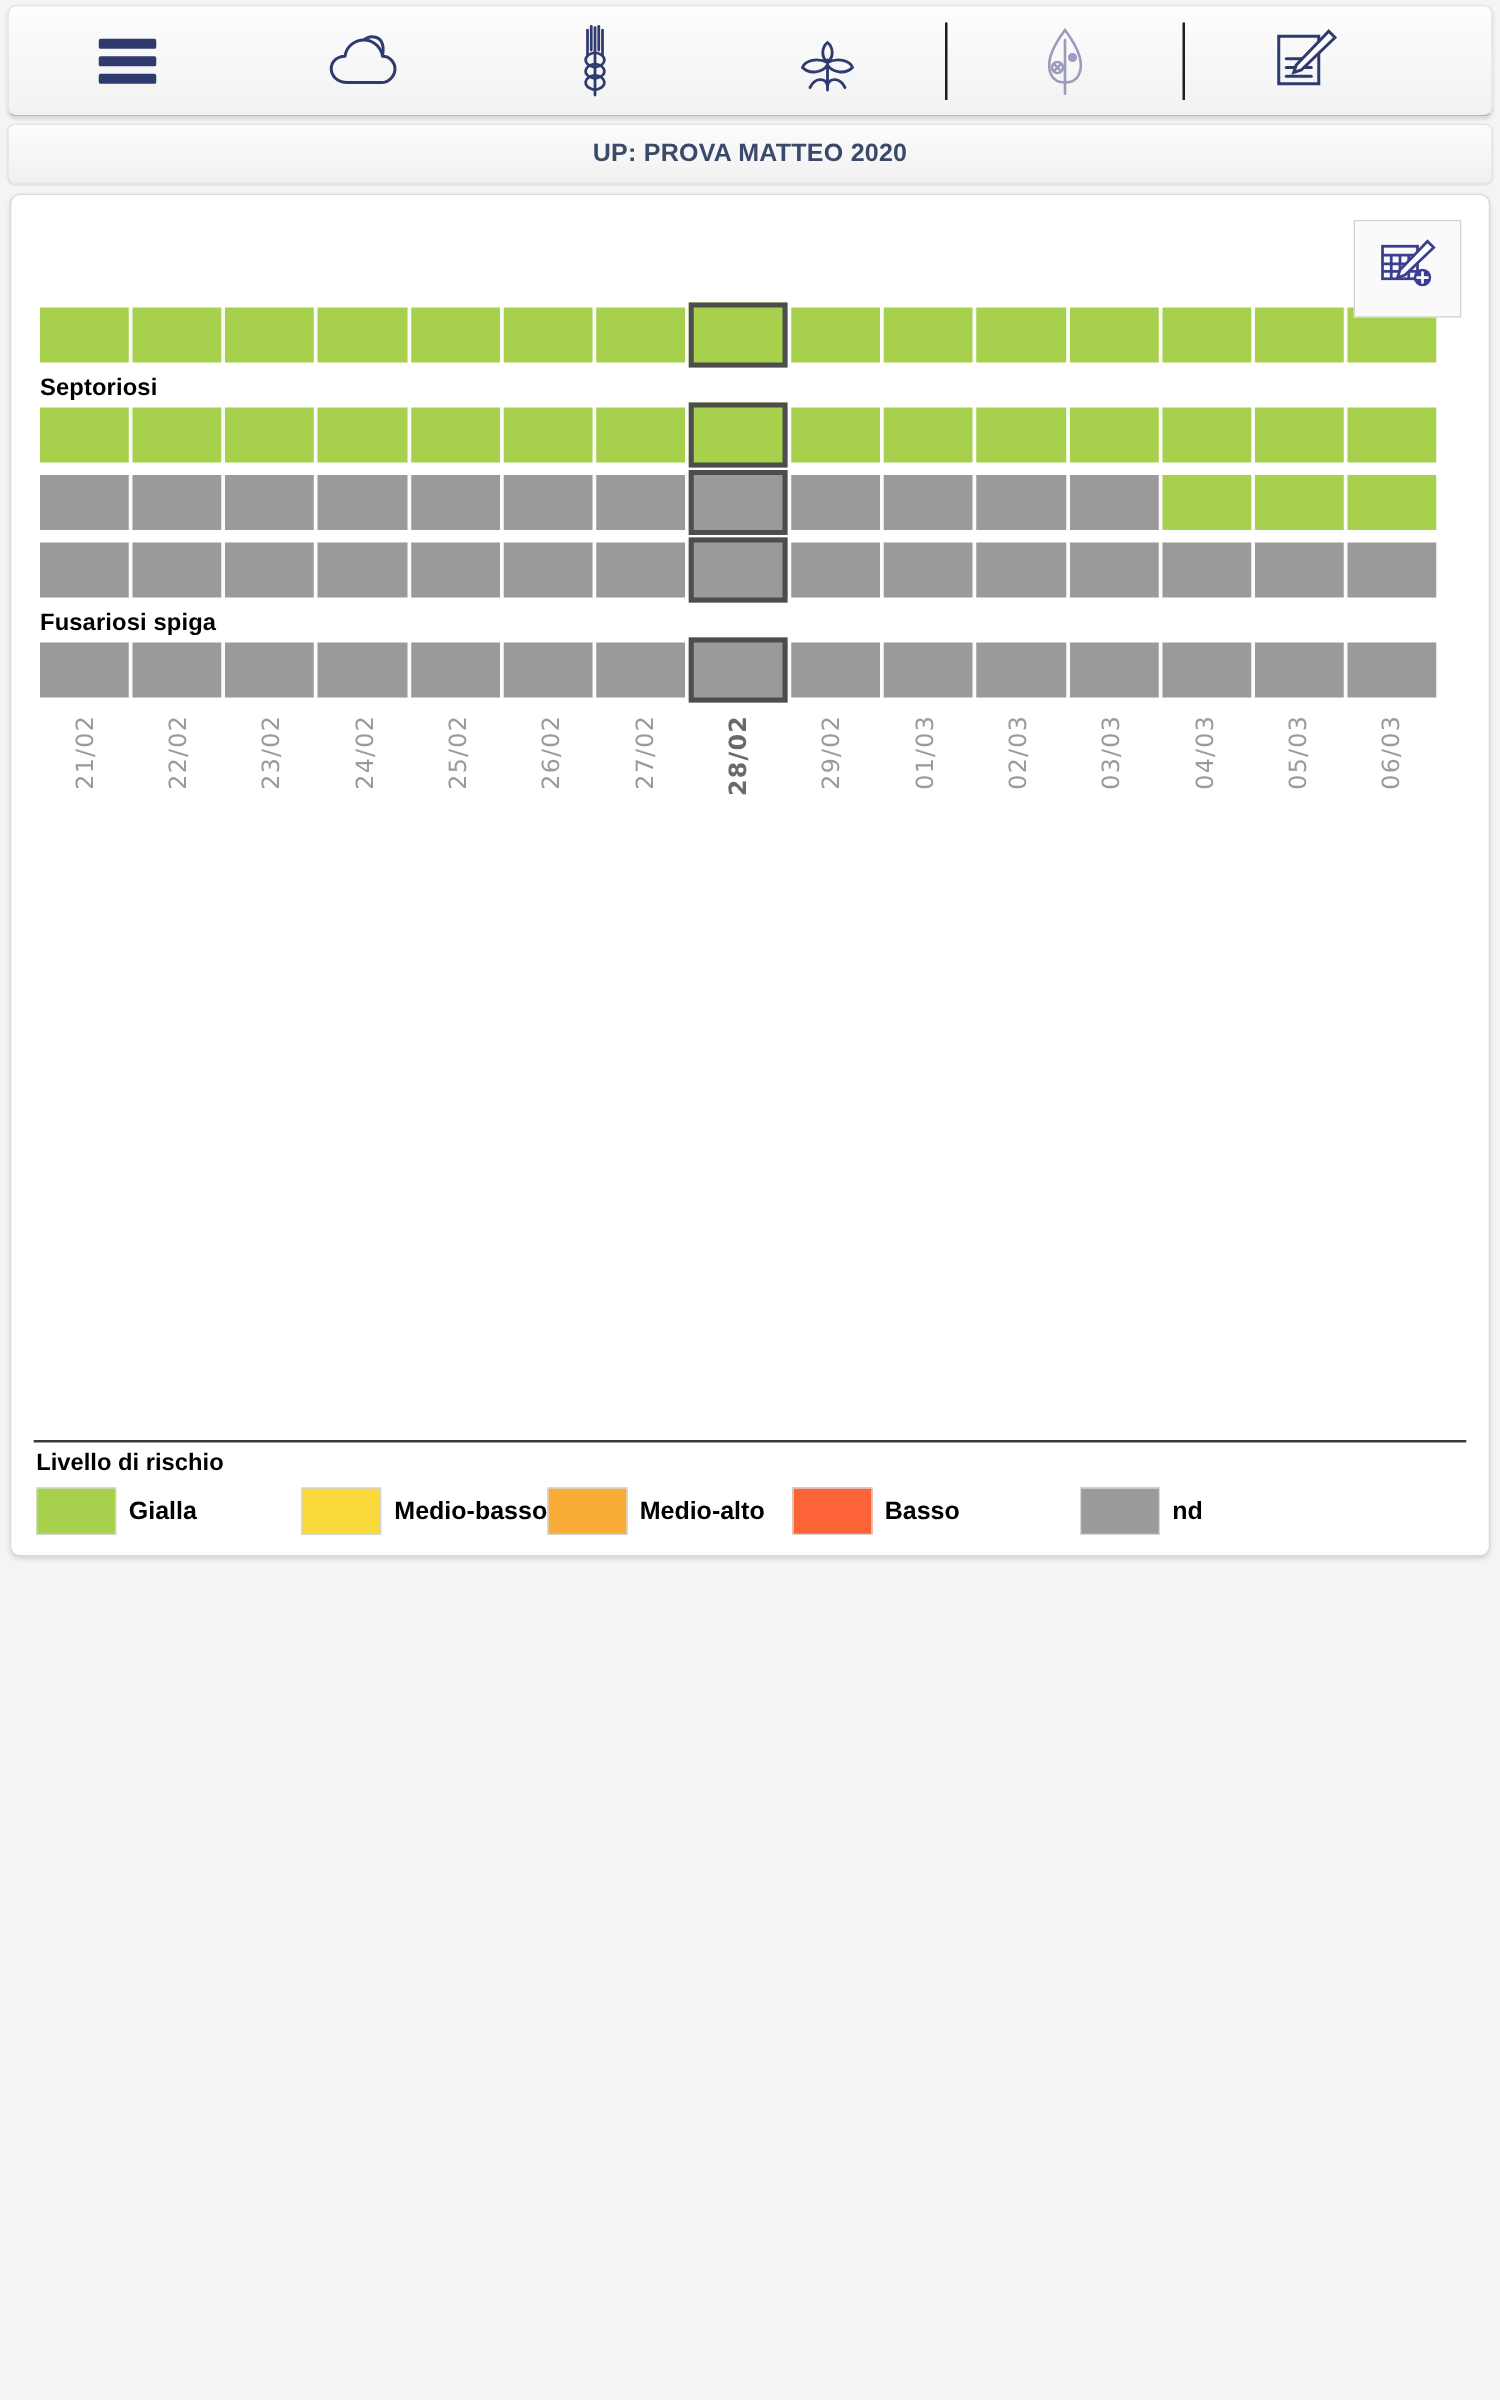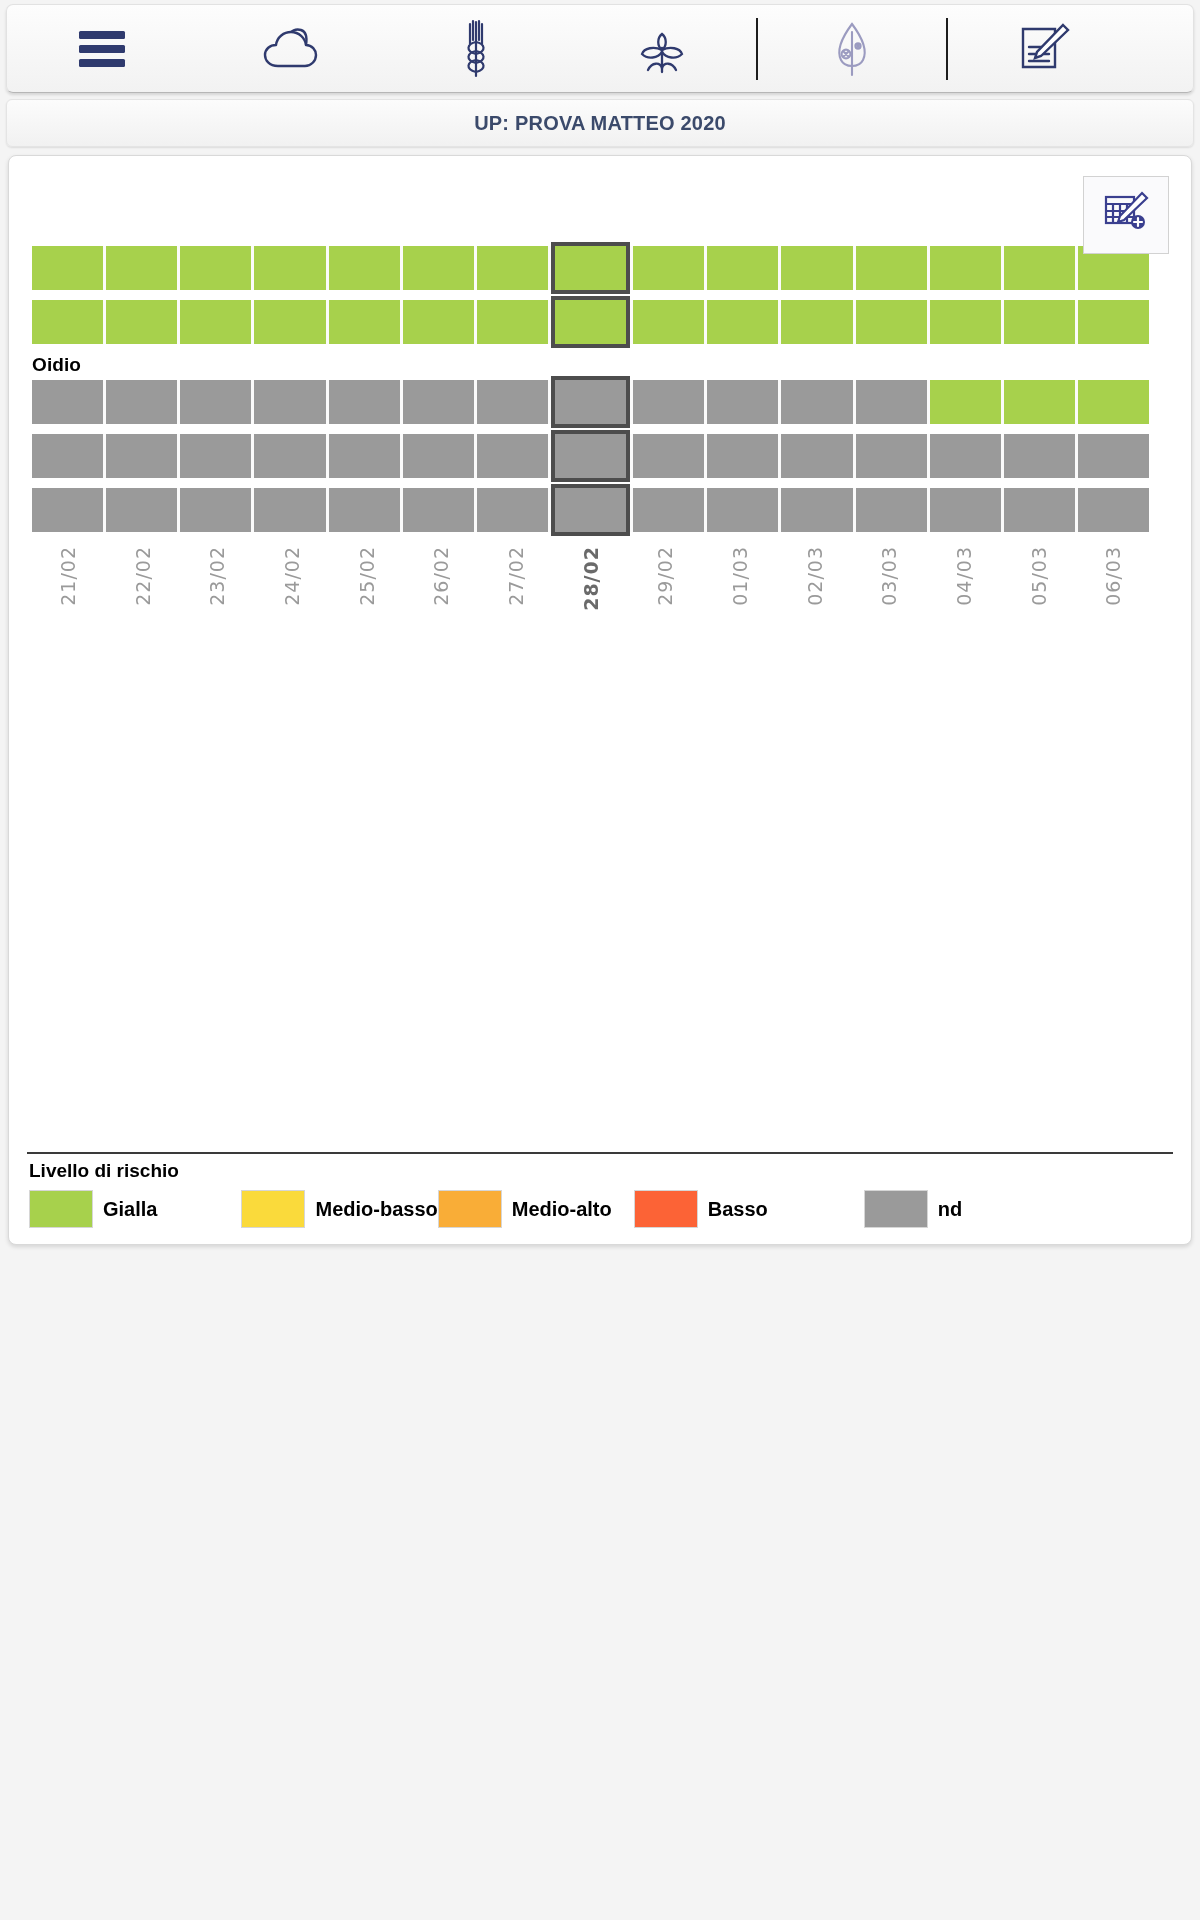--- a/index.html
+++ b/index.html
@@ -284,38 +284,38 @@
           <div class="cell" style="background: rgb(167, 209, 76);"></div>
           <div class="cell today" style="background: rgb(167, 209, 76);"></div>
           <div class="cell" style="background: rgb(167, 209, 76);"></div>
           <div class="cell" style="background: rgb(167, 209, 76);"></div>
           <div class="cell" style="background: rgb(167, 209, 76);"></div>
           <div class="cell" style="background: rgb(167, 209, 76);"></div>
           <div class="cell" style="background: rgb(167, 209, 76);"></div>
           <div class="cell" style="background: rgb(167, 209, 76);"></div>
           <div class="cell" style="background: rgb(167, 209, 76);"></div>
         </div>
+        <div class="row-label">Septoriosi</div>
         <div class="row-strip">
           <div class="cell" style="background: rgb(167, 209, 76);"></div>
           <div class="cell" style="background: rgb(167, 209, 76);"></div>
           <div class="cell" style="background: rgb(167, 209, 76);"></div>
           <div class="cell" style="background: rgb(167, 209, 76);"></div>
           <div class="cell" style="background: rgb(167, 209, 76);"></div>
           <div class="cell" style="background: rgb(167, 209, 76);"></div>
           <div class="cell" style="background: rgb(167, 209, 76);"></div>
           <div class="cell today" style="background: rgb(167, 209, 76);"></div>
           <div class="cell" style="background: rgb(167, 209, 76);"></div>
           <div class="cell" style="background: rgb(167, 209, 76);"></div>
           <div class="cell" style="background: rgb(167, 209, 76);"></div>
           <div class="cell" style="background: rgb(167, 209, 76);"></div>
           <div class="cell" style="background: rgb(167, 209, 76);"></div>
           <div class="cell" style="background: rgb(167, 209, 76);"></div>
           <div class="cell" style="background: rgb(167, 209, 76);"></div>
         </div>
-        <div class="row-label">Oidio</div>
         <div class="row-strip">
           <div class="cell" style="background: rgb(154, 154, 154);"></div>
           <div class="cell" style="background: rgb(154, 154, 154);"></div>
           <div class="cell" style="background: rgb(154, 154, 154);"></div>
           <div class="cell" style="background: rgb(154, 154, 154);"></div>
           <div class="cell" style="background: rgb(154, 154, 154);"></div>
           <div class="cell" style="background: rgb(154, 154, 154);"></div>
           <div class="cell" style="background: rgb(154, 154, 154);"></div>
           <div class="cell today" style="background: rgb(154, 154, 154);"></div>
           <div class="cell" style="background: rgb(154, 154, 154);"></div>
@@ -336,20 +336,21 @@
           <div class="cell" style="background: rgb(154, 154, 154);"></div>
           <div class="cell today" style="background: rgb(154, 154, 154);"></div>
           <div class="cell" style="background: rgb(154, 154, 154);"></div>
           <div class="cell" style="background: rgb(154, 154, 154);"></div>
           <div class="cell" style="background: rgb(154, 154, 154);"></div>
           <div class="cell" style="background: rgb(154, 154, 154);"></div>
           <div class="cell" style="background: rgb(154, 154, 154);"></div>
           <div class="cell" style="background: rgb(154, 154, 154);"></div>
           <div class="cell" style="background: rgb(154, 154, 154);"></div>
         </div>
+        <div class="row-label">Fusariosi spiga</div>
         <div class="row-strip">
           <div class="cell" style="background: rgb(154, 154, 154);"></div>
           <div class="cell" style="background: rgb(154, 154, 154);"></div>
           <div class="cell" style="background: rgb(154, 154, 154);"></div>
           <div class="cell" style="background: rgb(154, 154, 154);"></div>
           <div class="cell" style="background: rgb(154, 154, 154);"></div>
           <div class="cell" style="background: rgb(154, 154, 154);"></div>
           <div class="cell" style="background: rgb(154, 154, 154);"></div>
           <div class="cell today" style="background: rgb(154, 154, 154);"></div>
           <div class="cell" style="background: rgb(154, 154, 154);"></div>

